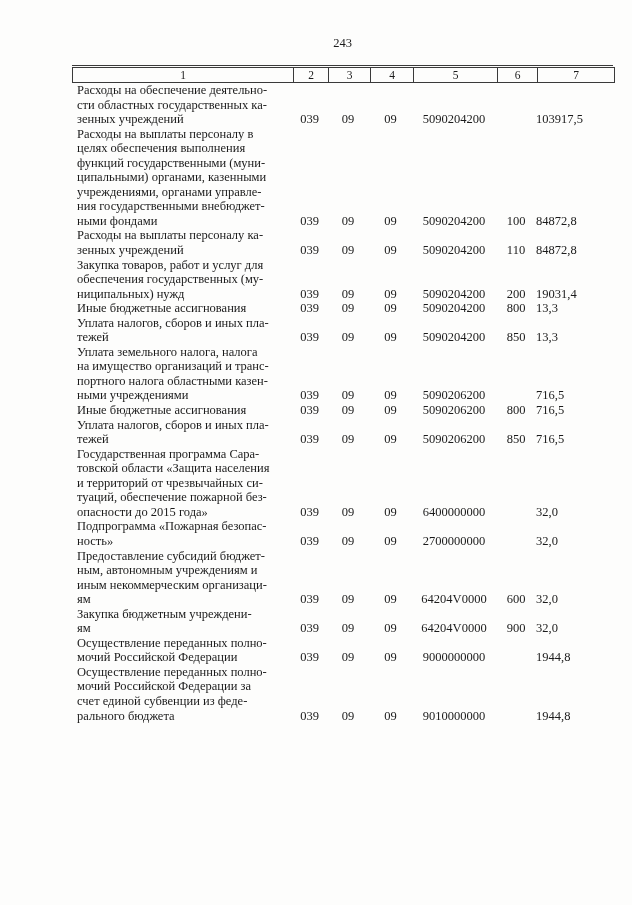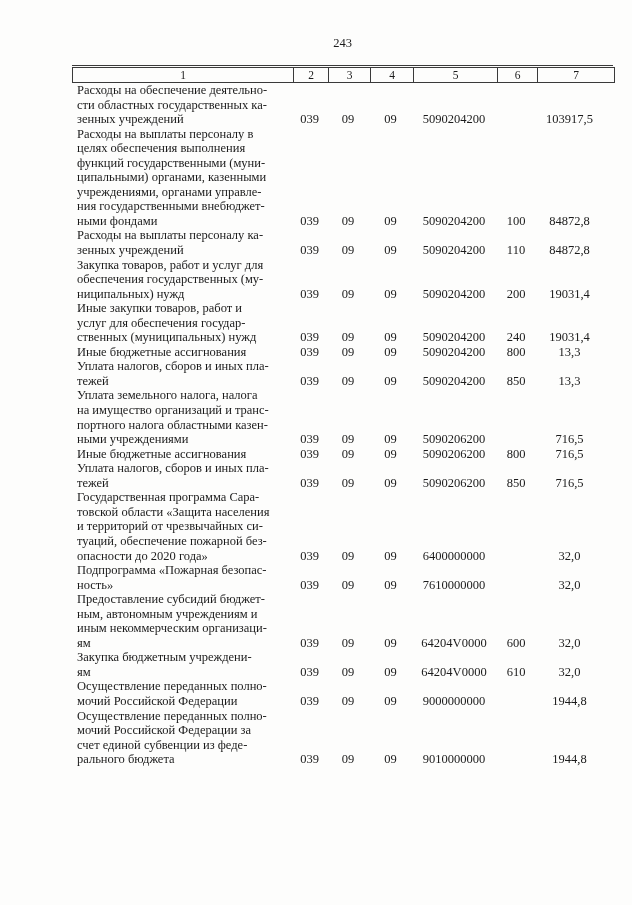--- a/index.html
+++ b/index.html
@@ -74,21 +74,21 @@
   .w5 { width: 84px; }
   .w6 { width: 40px; }
   .w7 { width: 77px; }
   .cell.name {
     white-space: pre;
     padding-left: 5px;
     padding-right: 2px;
   }
   .cell.num { text-align: center; }
   .cell.amount {
-    text-align: center;
+    text-align: left;
     padding-right: 10px;
   }
 </style>
 </head>
 <body>
 
 <div class="page">
   <div class="content">
     <div class="page-number">243</div>
 
@@ -148,31 +148,20 @@
 обеспечения государственных (му-
 ниципальных) нужд</div>
     <div class="cell num    w2">039</div>
     <div class="cell num    w3">09</div>
     <div class="cell num    w4">09</div>
     <div class="cell num    w5">5090204200</div>
     <div class="cell num    w6">200</div>
     <div class="cell amount w7">19031,4</div>
   </div>
 
-  <div class="trow">
-    <div class="cell name   w1">Иные закупки товаров, работ и
-услуг для обеспечения государ-
-ственных (муниципальных) нужд</div>
-    <div class="cell num    w2">039</div>
-    <div class="cell num    w3">09</div>
-    <div class="cell num    w4">09</div>
-    <div class="cell num    w5">5090204200</div>
-    <div class="cell num    w6">240</div>
-    <div class="cell amount w7">19031,4</div>
-  </div>
 
   <div class="trow">
     <div class="cell name   w1">Иные бюджетные ассигнования</div>
     <div class="cell num    w2">039</div>
     <div class="cell num    w3">09</div>
     <div class="cell num    w4">09</div>
     <div class="cell num    w5">5090204200</div>
     <div class="cell num    w6">800</div>
     <div class="cell amount w7">13,3</div>
   </div>
@@ -220,36 +209,36 @@
     <div class="cell num    w5">5090206200</div>
     <div class="cell num    w6">850</div>
     <div class="cell amount w7">716,5</div>
   </div>
 
   <div class="trow">
     <div class="cell name   w1">Государственная программа Сара-
 товской области «Защита населения
 и территорий от чрезвычайных си-
 туаций, обеспечение пожарной без-
-опасности до 2020 года»</div>
+опасности до 2015 года»</div>
     <div class="cell num    w2">039</div>
     <div class="cell num    w3">09</div>
     <div class="cell num    w4">09</div>
     <div class="cell num    w5">6400000000</div>
     <div class="cell num    w6"></div>
     <div class="cell amount w7">32,0</div>
   </div>
 
   <div class="trow">
     <div class="cell name   w1">Подпрограмма «Пожарная безопас-
 ность»</div>
     <div class="cell num    w2">039</div>
     <div class="cell num    w3">09</div>
     <div class="cell num    w4">09</div>
-    <div class="cell num    w5">7610000000</div>
+    <div class="cell num    w5">2700000000</div>
     <div class="cell num    w6"></div>
     <div class="cell amount w7">32,0</div>
   </div>
 
 
 
   <div class="trow">
     <div class="cell name   w1">Предоставление субсидий бюджет-
 ным, автономным учреждениям и
 иным некоммерческим организаци-
@@ -262,21 +251,21 @@
     <div class="cell amount w7">32,0</div>
   </div>
 
   <div class="trow">
     <div class="cell name   w1">Закупка бюджетным учреждени-
 ям</div>
     <div class="cell num    w2">039</div>
     <div class="cell num    w3">09</div>
     <div class="cell num    w4">09</div>
     <div class="cell num    w5">64204V0000</div>
-    <div class="cell num    w6">610</div>
+    <div class="cell num    w6">900</div>
     <div class="cell amount w7">32,0</div>
   </div>
 
   <div class="trow">
     <div class="cell name   w1">Осуществление переданных полно-
 мочий Российской Федерации</div>
     <div class="cell num    w2">039</div>
     <div class="cell num    w3">09</div>
     <div class="cell num    w4">09</div>
     <div class="cell num    w5">9000000000</div>

